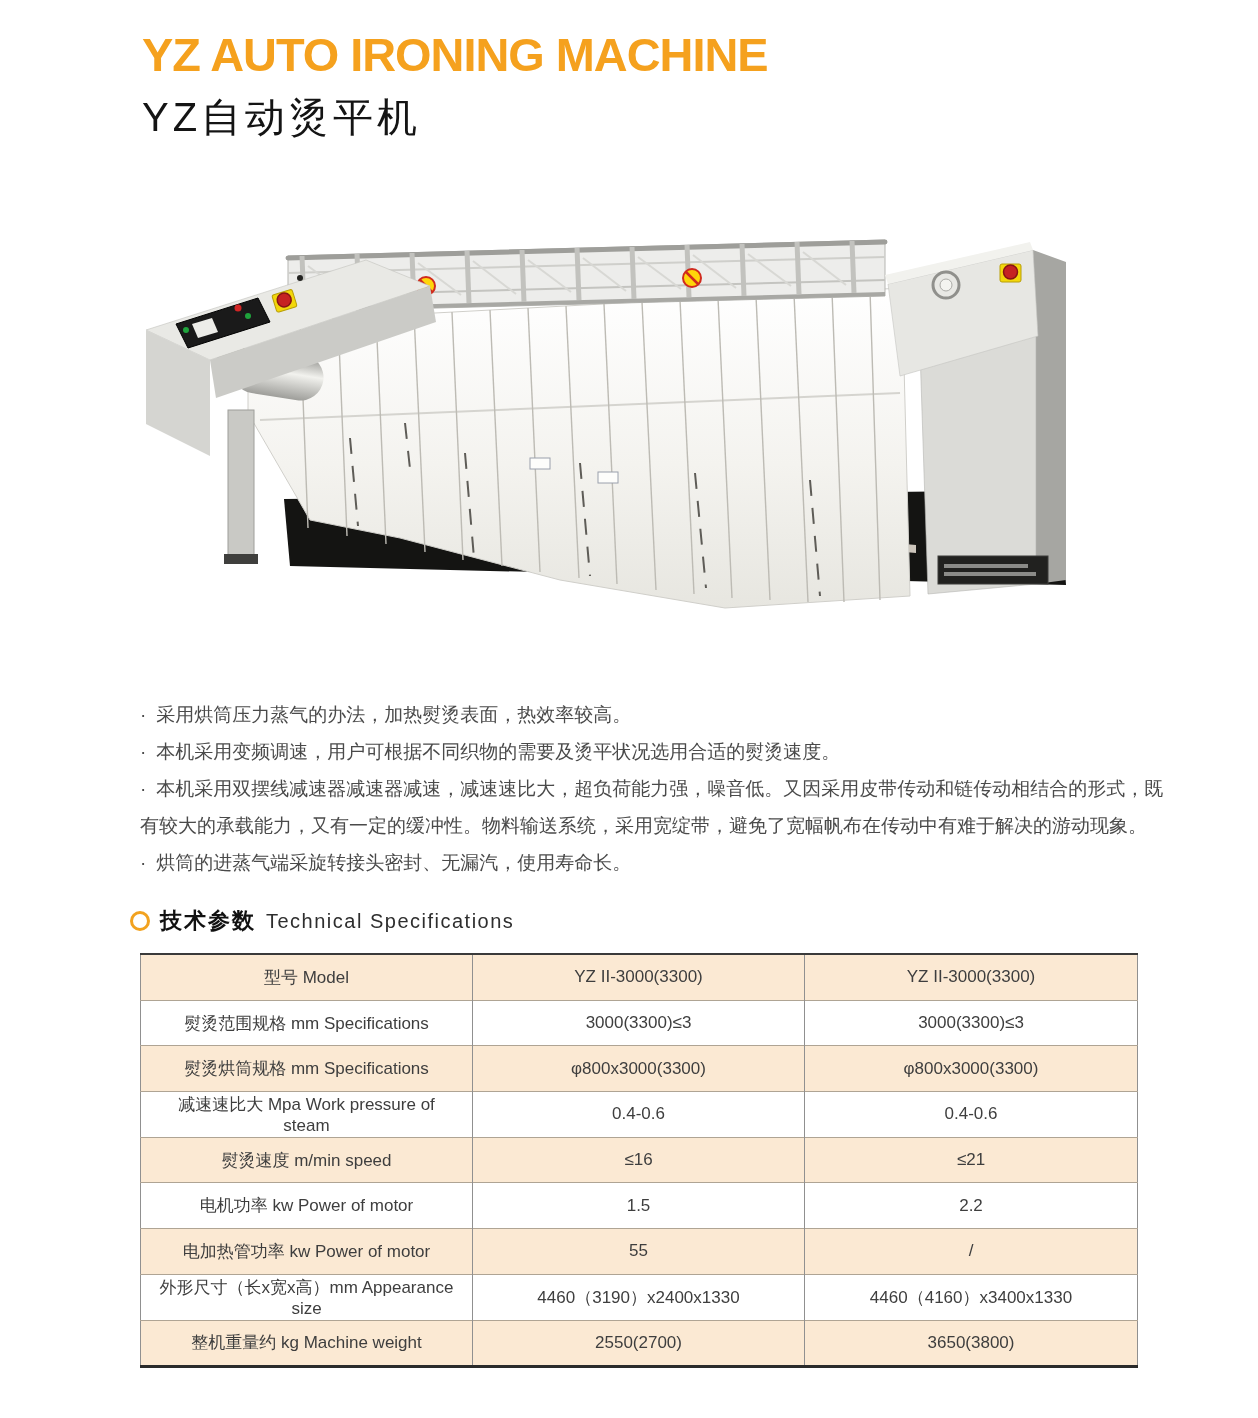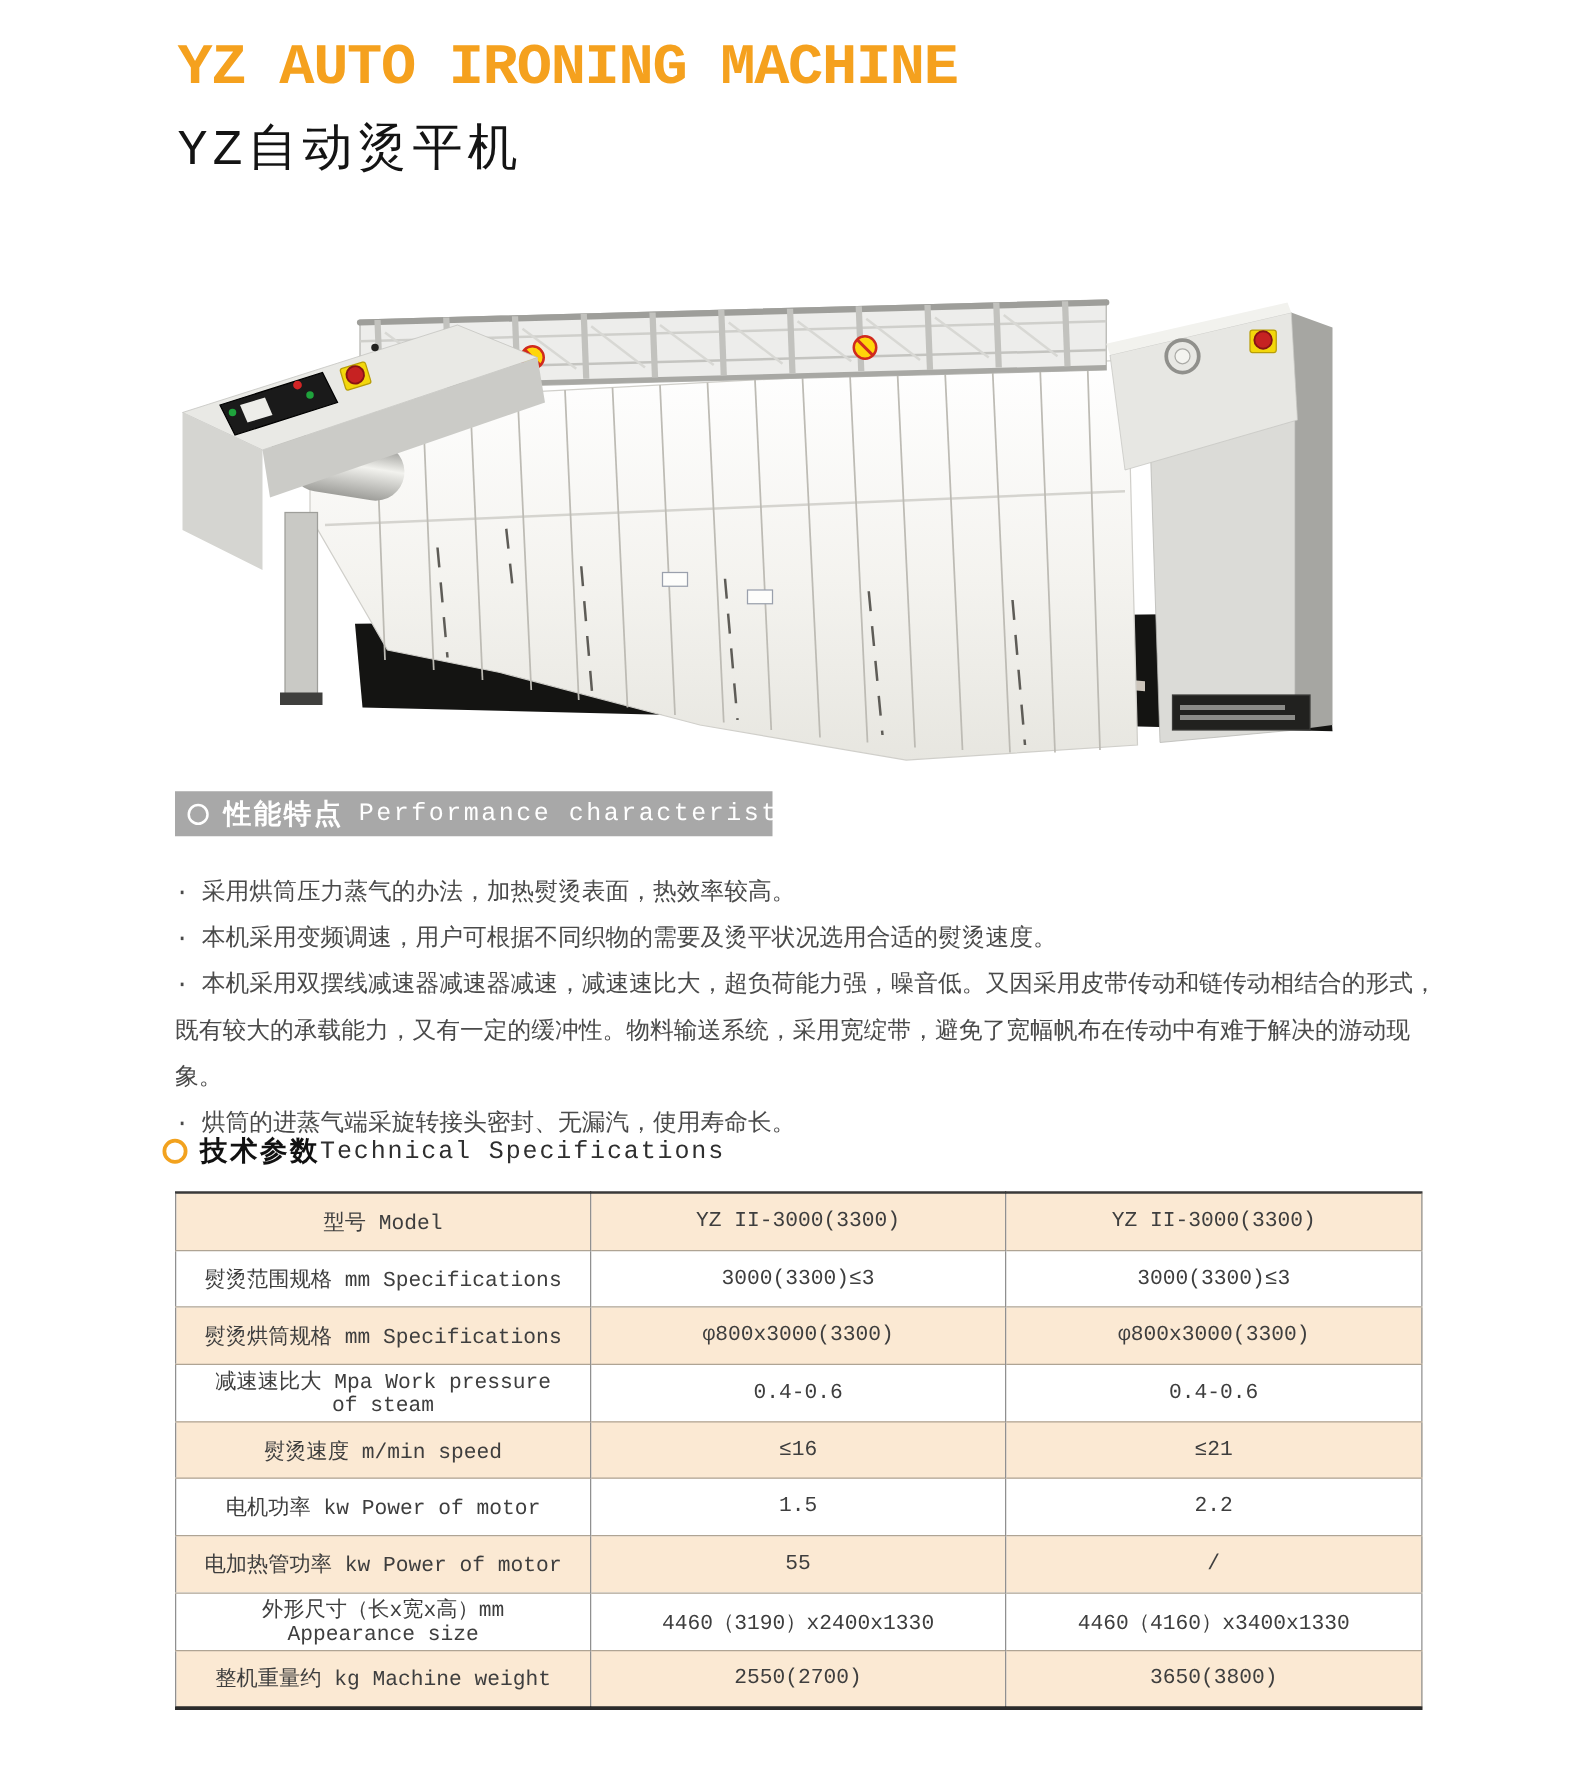--- a/index.html
+++ b/index.html
@@ -1,38 +1,38 @@
 <!DOCTYPE html>
 <html><head>
 <meta charset="utf-8">
 <style>
   html,body{margin:0;padding:0;background:#ffffff;}
   .page{position:relative;width:1258px;height:1418px;background:#ffffff;overflow:hidden;
-        font-family:Liberation Mono, monospace;color:#222;}
+        font-family:Liberation Sans, sans-serif;color:#222;}
 
   .title-en{position:absolute;left:142px;top:28px;font-size:46px;font-weight:700;
             letter-spacing:-1px;color:#F5A11E;white-space:nowrap;transform:scaleX(1.02);transform-origin:left;}
   .title-zh{position:absolute;left:142px;top:90px;font-size:40px;font-weight:400;
             letter-spacing:4px;color:#141414;white-space:nowrap;}
 
   .machine{position:absolute;left:140px;top:228px;width:965px;height:385px;}
 
   .perf-bar{position:absolute;left:140px;top:633px;width:478px;height:36px;background:#A8A8A8;
             display:flex;align-items:center;padding-left:10px;box-sizing:border-box;}
   .ring{width:13px;height:13px;border-radius:50%;border:2.5px solid #ffffff;flex:0 0 auto;}
   .perf-bar .zh{color:#ffffff;font-size:22px;font-weight:700;letter-spacing:2px;margin-left:12px;white-space:nowrap;}
   .perf-bar .en{color:#ffffff;font-size:20px;font-weight:400;letter-spacing:2px;margin-left:12px;white-space:nowrap;}
 
   .bullets{position:absolute;left:140px;top:696px;width:1024px;font-size:19px;line-height:37px;color:#4A4A4A;}
   .bullet-dot{display:inline;margin-right:10px;}
 
   .spec-header{position:absolute;left:130px;top:906px;display:flex;align-items:center;}
   .spec-header .ring-orange{width:14px;height:14px;border-radius:50%;border:3px solid #F2A21F;flex:0 0 auto;}
   .spec-header .zh{color:#111;font-size:22px;font-weight:700;letter-spacing:2px;margin-left:10px;white-space:nowrap;}
-  .spec-header .en{color:#2e2e2e;font-size:20px;letter-spacing:1.5px;white-space:nowrap;}
+  .spec-header .en{color:#2e2e2e;font-size:20px;letter-spacing:1.5px;margin-left:10px;white-space:nowrap;}
 
   table.specs{position:absolute;left:140px;top:953px;width:997px;border-collapse:collapse;table-layout:fixed;
               border-top:2px solid #3A3A3A;border-bottom:3px solid #2B2B2B;
               border-left:1px solid #909090;border-right:1px solid #909090;}
   table.specs td{height:44.7px;text-align:center;vertical-align:middle;font-size:17px;color:#3E3E3E;
                  border-left:1px solid #909090;border-top:1px solid #AFA494;padding:0 18px;}
   table.specs tr:first-child td{border-top:none;}
   table.specs td:first-child{border-left:none;}
   table.specs tr:nth-child(odd){background:#FBE9D3;}
   table.specs tr:nth-child(even){background:#ffffff;}
@@ -172,25 +172,20 @@
         <circle cx="108" cy="88" r="3" fill="#1FA33C"></circle>
       </g>
       <g transform="rotate(-17 144 73)">
         <rect x="134" y="64" width="21" height="18" rx="2" fill="#F3D70B" stroke="#B89E08" stroke-width="1"></rect>
         <circle cx="144.5" cy="72" r="7" fill="#C62222" stroke="#871414" stroke-width="1.5"></circle>
       </g>
       <circle cx="160" cy="50" r="3" fill="#222220"></circle>
     </g>
   </svg>
 
-  <div class="perf-bar">
-    <span class="ring"></span>
-    <span class="zh">性能特点</span>
-    <span class="en">Performance characteristics</span>
-  </div>
 
   <div class="bullets">
     <div><span class="bullet-dot">·</span><span>采用烘筒压力蒸气的办法，加热熨烫表面，热效率较高。</span></div>
     <div><span class="bullet-dot">·</span><span>本机采用变频调速，用户可根据不同织物的需要及烫平状况选用合适的熨烫速度。</span></div>
     <div><span class="bullet-dot">·</span><span>本机采用双摆线减速器减速器减速，减速速比大，超负荷能力强，噪音低。又因采用皮带传动和链传动相结合的形式，既有较大的承载能力，又有一定的缓冲性。物料输送系统，采用宽绽带，避免了宽幅帆布在传动中有难于解决的游动现象。</span></div>
     <div><span class="bullet-dot">·</span><span>烘筒的进蒸气端采旋转接头密封、无漏汽，使用寿命长。</span></div>
   </div>
 
   <div class="spec-header">
     <span class="ring-orange"></span>

